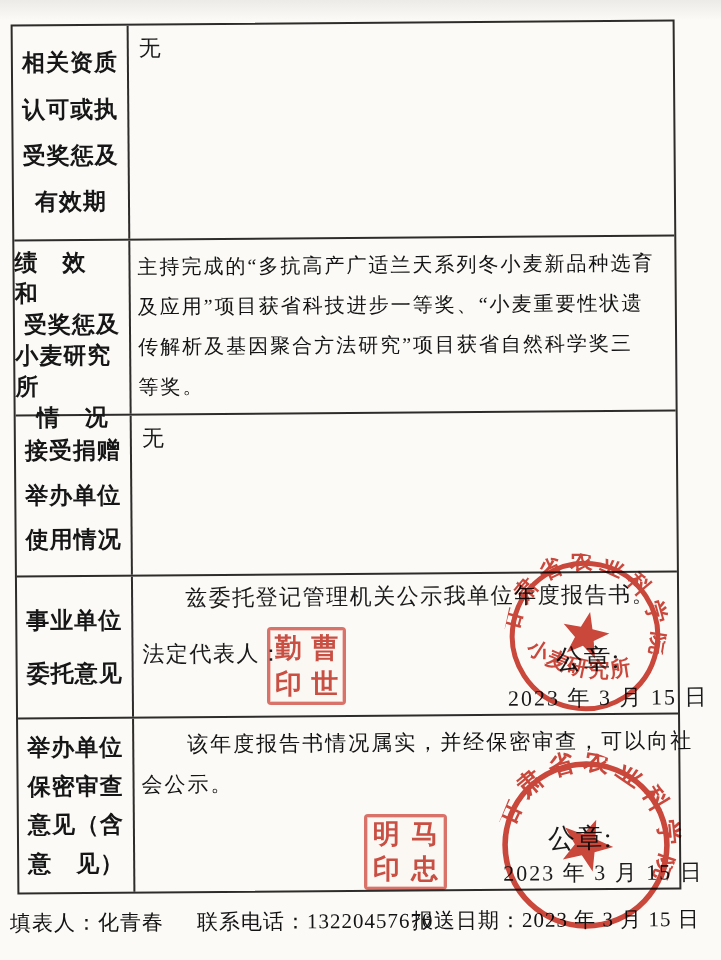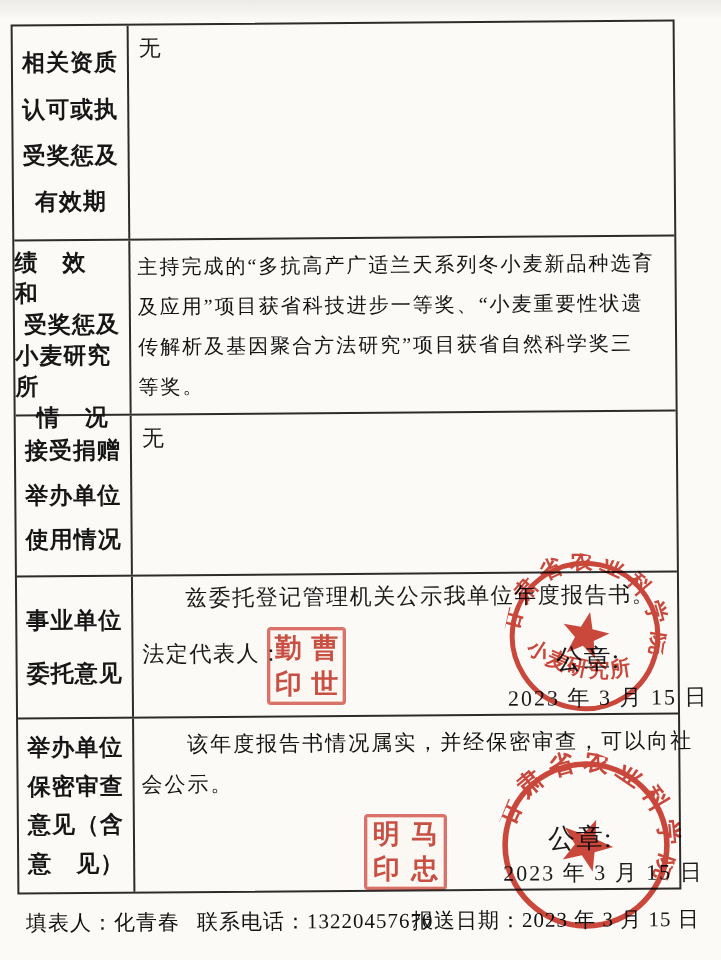--- a/index.html
+++ b/index.html
@@ -180,18 +180,18 @@
   </div>
 
   <div class="seal square-seal" style="left:364px;top:814px;width:83px;height:76px">
     <span>明</span>
     <span>马</span>
     <span>印</span>
     <span>忠</span>
   </div>
 
   <div id="footer">
-    <span class="abs" style="left:26px"><span>填表人：</span><span>化青春</span></span>
+    <span class="abs" style="left:10px"><span>填表人：</span><span>化青春</span></span>
     <span class="abs" style="left:197px"><span>联系电话：</span><span>13220457670</span></span>
     <span class="abs" style="left:412px"><span>报送日期：</span><span>2023 年 3 月 15 日</span></span>
   </div>
 
 </div>
 
 </body></html>

